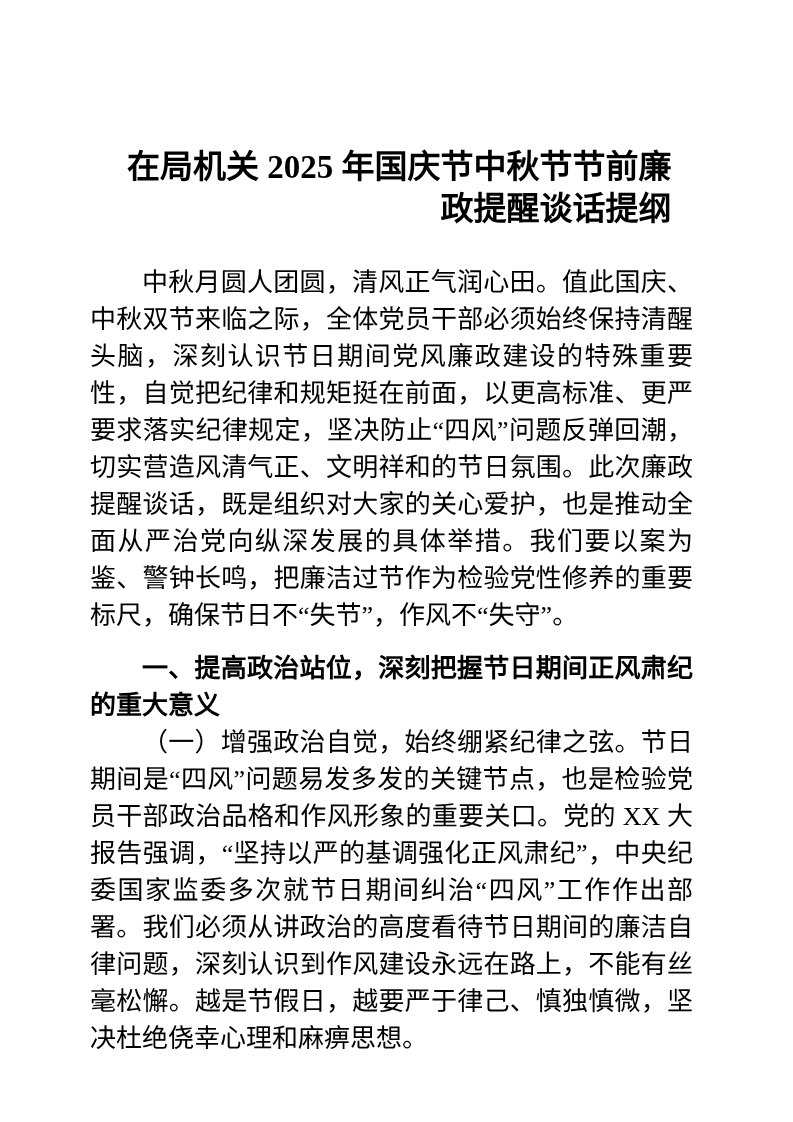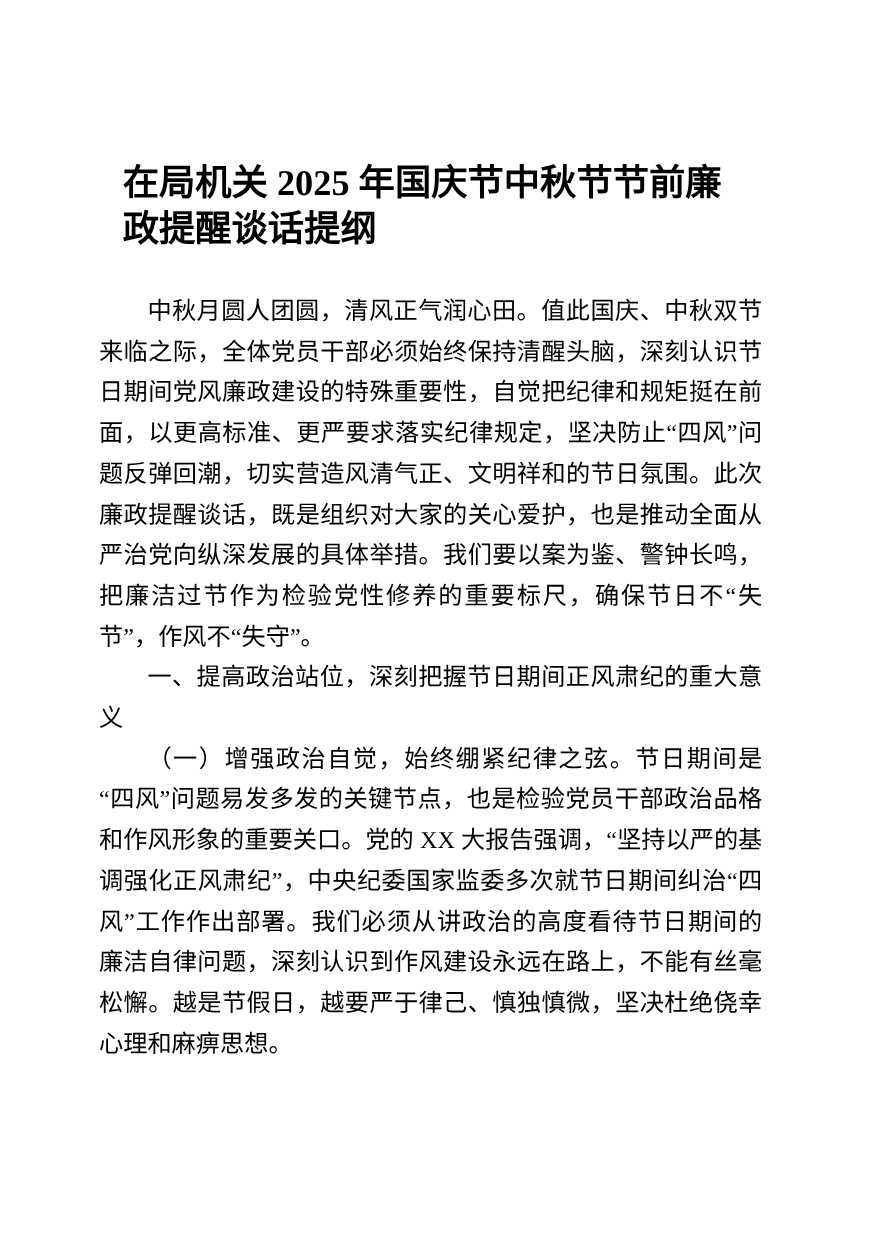--- a/index.html
+++ b/index.html
@@ -19,34 +19,35 @@
     color: #000000;
     font-family: "Liberation Serif", "DejaVu Serif", serif;
     overflow: hidden;
   }
   .doc-title {
     max-width: 560px;
     margin: 0 auto 34px auto;
     font-size: 33px;
     line-height: 42px;
     font-weight: bold;
-    text-align: left;
+    text-align: right;
   }
   .doc-body {
-    font-size: 22px;
+    font-size: 26px;
     line-height: 37px;
   }
   .para {
     margin: 0;
     text-indent: 2em;
     text-align: justify;
     text-justify: inter-ideograph;
   }
   .para.heading {
-    font-weight: normal;
+    font-weight: bold;
+    margin-top: 16px;
   }
 </style>
 </head>
 <body>
 
 <div class="page">
   <h1 class="doc-title">在局机关 2025 年国庆节中秋节节前廉政提醒谈话提纲</h1>
   <div class="doc-body">
       <p class="para body">中秋月圆人团圆，清风正气润心田。值此国庆、中秋双节来临之际，全体党员干部必须始终保持清醒头脑，深刻认识节日期间党风廉政建设的特殊重要性，自觉把纪律和规矩挺在前面，以更高标准、更严要求落实纪律规定，坚决防止“四风”问题反弹回潮，切实营造风清气正、文明祥和的节日氛围。此次廉政提醒谈话，既是组织对大家的关心爱护，也是推动全面从严治党向纵深发展的具体举措。我们要以案为鉴、警钟长鸣，把廉洁过节作为检验党性修养的重要标尺，确保节日不“失节”，作风不“失守”。</p>
       <p class="para heading">一、提高政治站位，深刻把握节日期间正风肃纪的重大意义</p>

